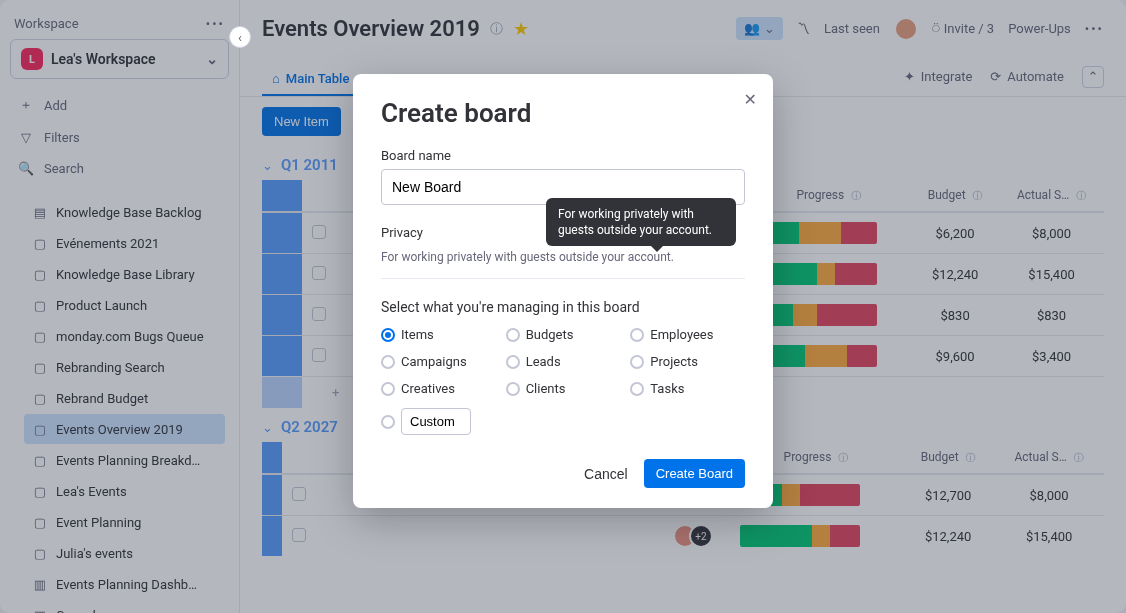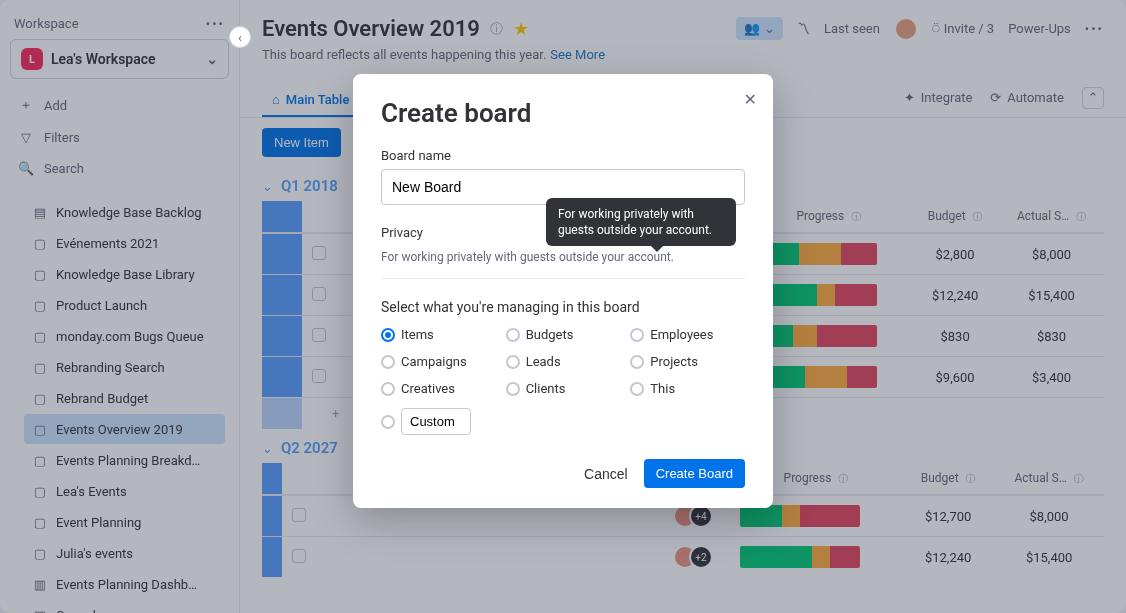--- a/index.html
+++ b/index.html
@@ -196,21 +196,20 @@
           <span>Last seen</span>
           <span class="avatar"></span>
           <span class="invite">
               <span>⍥</span>
               <span>Invite / 3</span>
             </span>
           <span>Power-Ups</span>
           <span class="dots">•••</span>
         </div>
       </div>
-      <div class="desc"><span>This board reflects all events happening this year.</span><a href="#">See More</a></div>
     </div>
     <div class="tabs-row">
       <div class="tabs">
         <div class="tab active">
             <span class="ic">⌂</span>
             <span>Main Table</span>
           </div>
       </div>
       <div class="integrations">
         <div class="integ">
@@ -223,21 +222,21 @@
           </div>
         <div class="caret-box">⌃</div>
       </div>
     </div>
     <div class="toolbar">
       <button class="btn-primary">New Item</button>
     </div>
     <div class="board" id="board">
         <div class="group-head">
           <span class="chev">⌄</span>
-          <span class="group-title">Q1 2018</span>
+          <span class="group-title">Q1 2011</span>
         </div>
         <table class="table">
           <thead>
             <tr>
               <th class="row-edge"></th>
               <th class="chk"></th>
               <th class="item-cell"></th>
               <th></th>
               <th>Progress <span class="ic">ⓘ</span></th>
               <th>Budget <span class="ic">ⓘ</span></th>
@@ -255,21 +254,21 @@
                   <span class="more">+2</span>
                 </div>
               </td>
               <td>
                 <div class="progress-bar">
                   <div class="pb-1" style="width:35%"></div>
                   <div class="pb-2" style="width:35%"></div>
                   <div class="pb-3" style="width:30%"></div>
                 </div>
               </td>
-              <td>$2,800</td>
+              <td>$6,200</td>
               <td>$8,000</td>
             </tr>
             <tr>
               <td class="row-edge"></td>
               <td class="chk"><span></span></td>
               <td class="item-cell"></td>
               <td>
                 <div class="avs">
                   <span class="a1"></span>
                   <span class="more">+2</span>
@@ -434,21 +433,21 @@
           <div class="radio-opt">
             <span class="radio"></span>
             <span>Creatives</span>
           </div>
           <div class="radio-opt">
             <span class="radio"></span>
             <span>Clients</span>
           </div>
           <div class="radio-opt">
             <span class="radio"></span>
-            <span>This</span>
+            <span>Tasks</span>
           </div>
         </div>
       <div style="margin-top:12px" class="radio-opt">
         <span class="radio"></span>
         <input class="custom-input" value="Custom" style="">
       </div>
     </div>
     <div class="modal-foot">
       <button class="btn-cancel">Cancel</button>
       <button class="btn-primary">Create Board</button>

